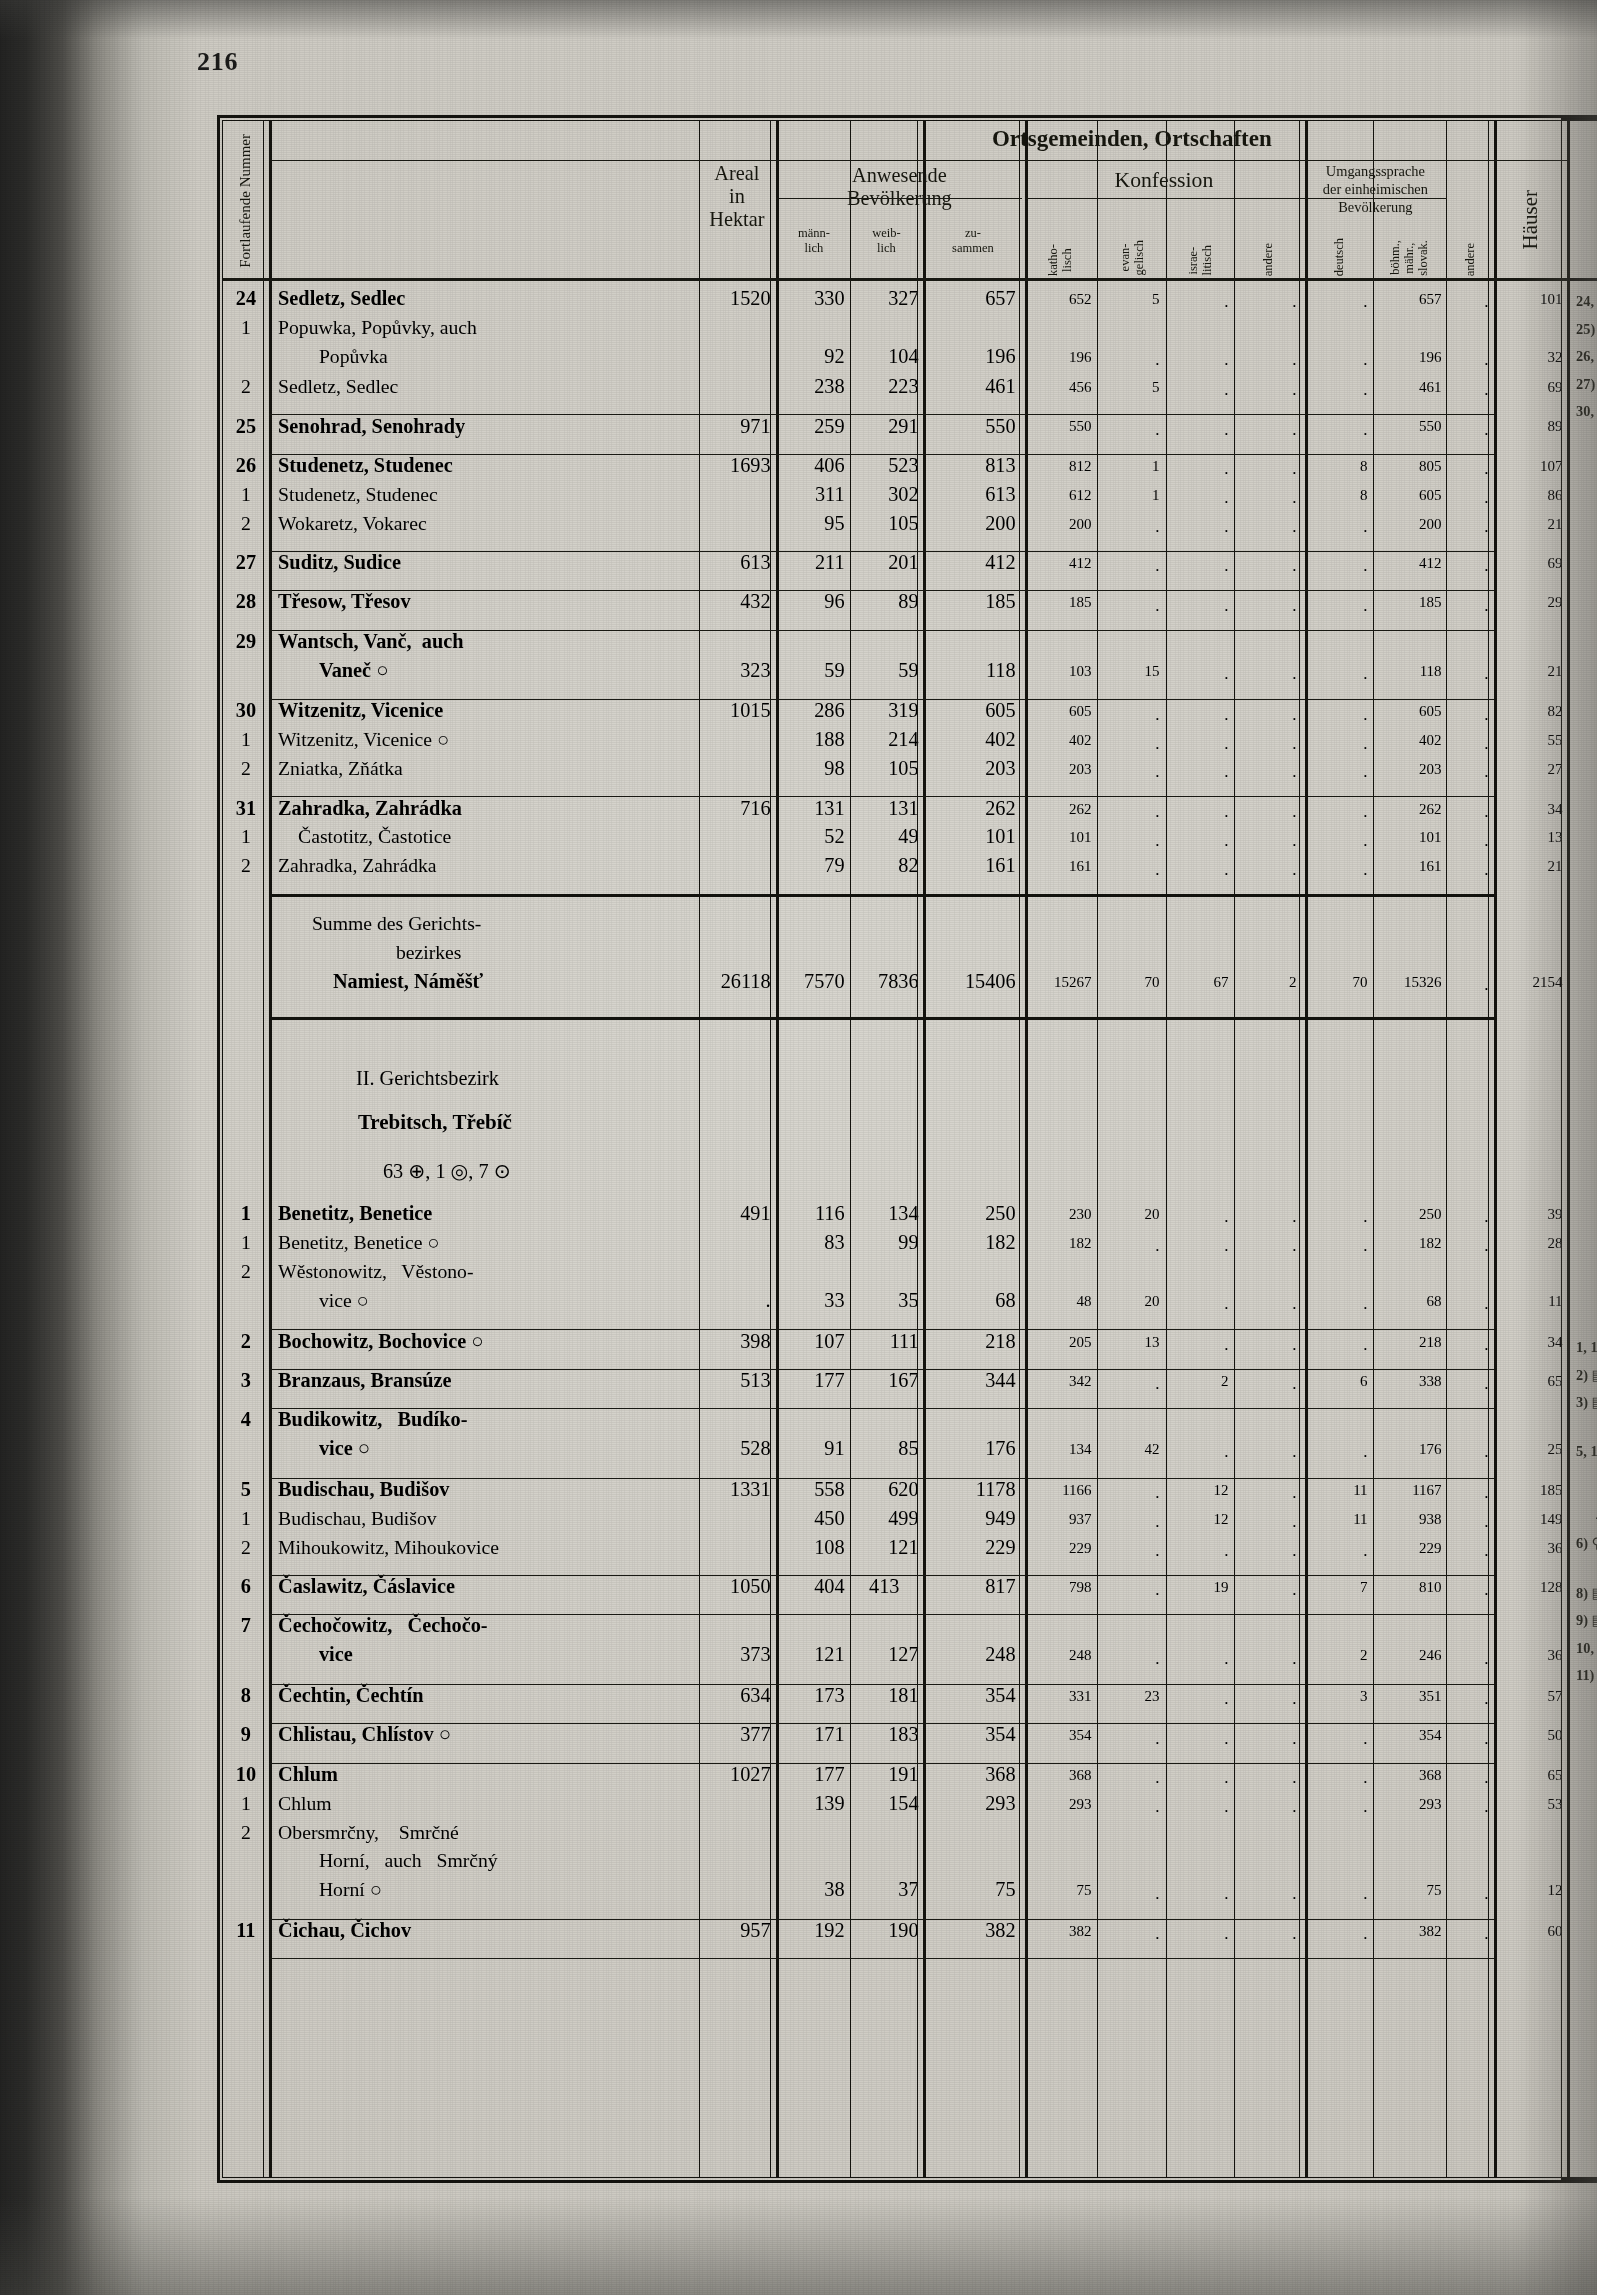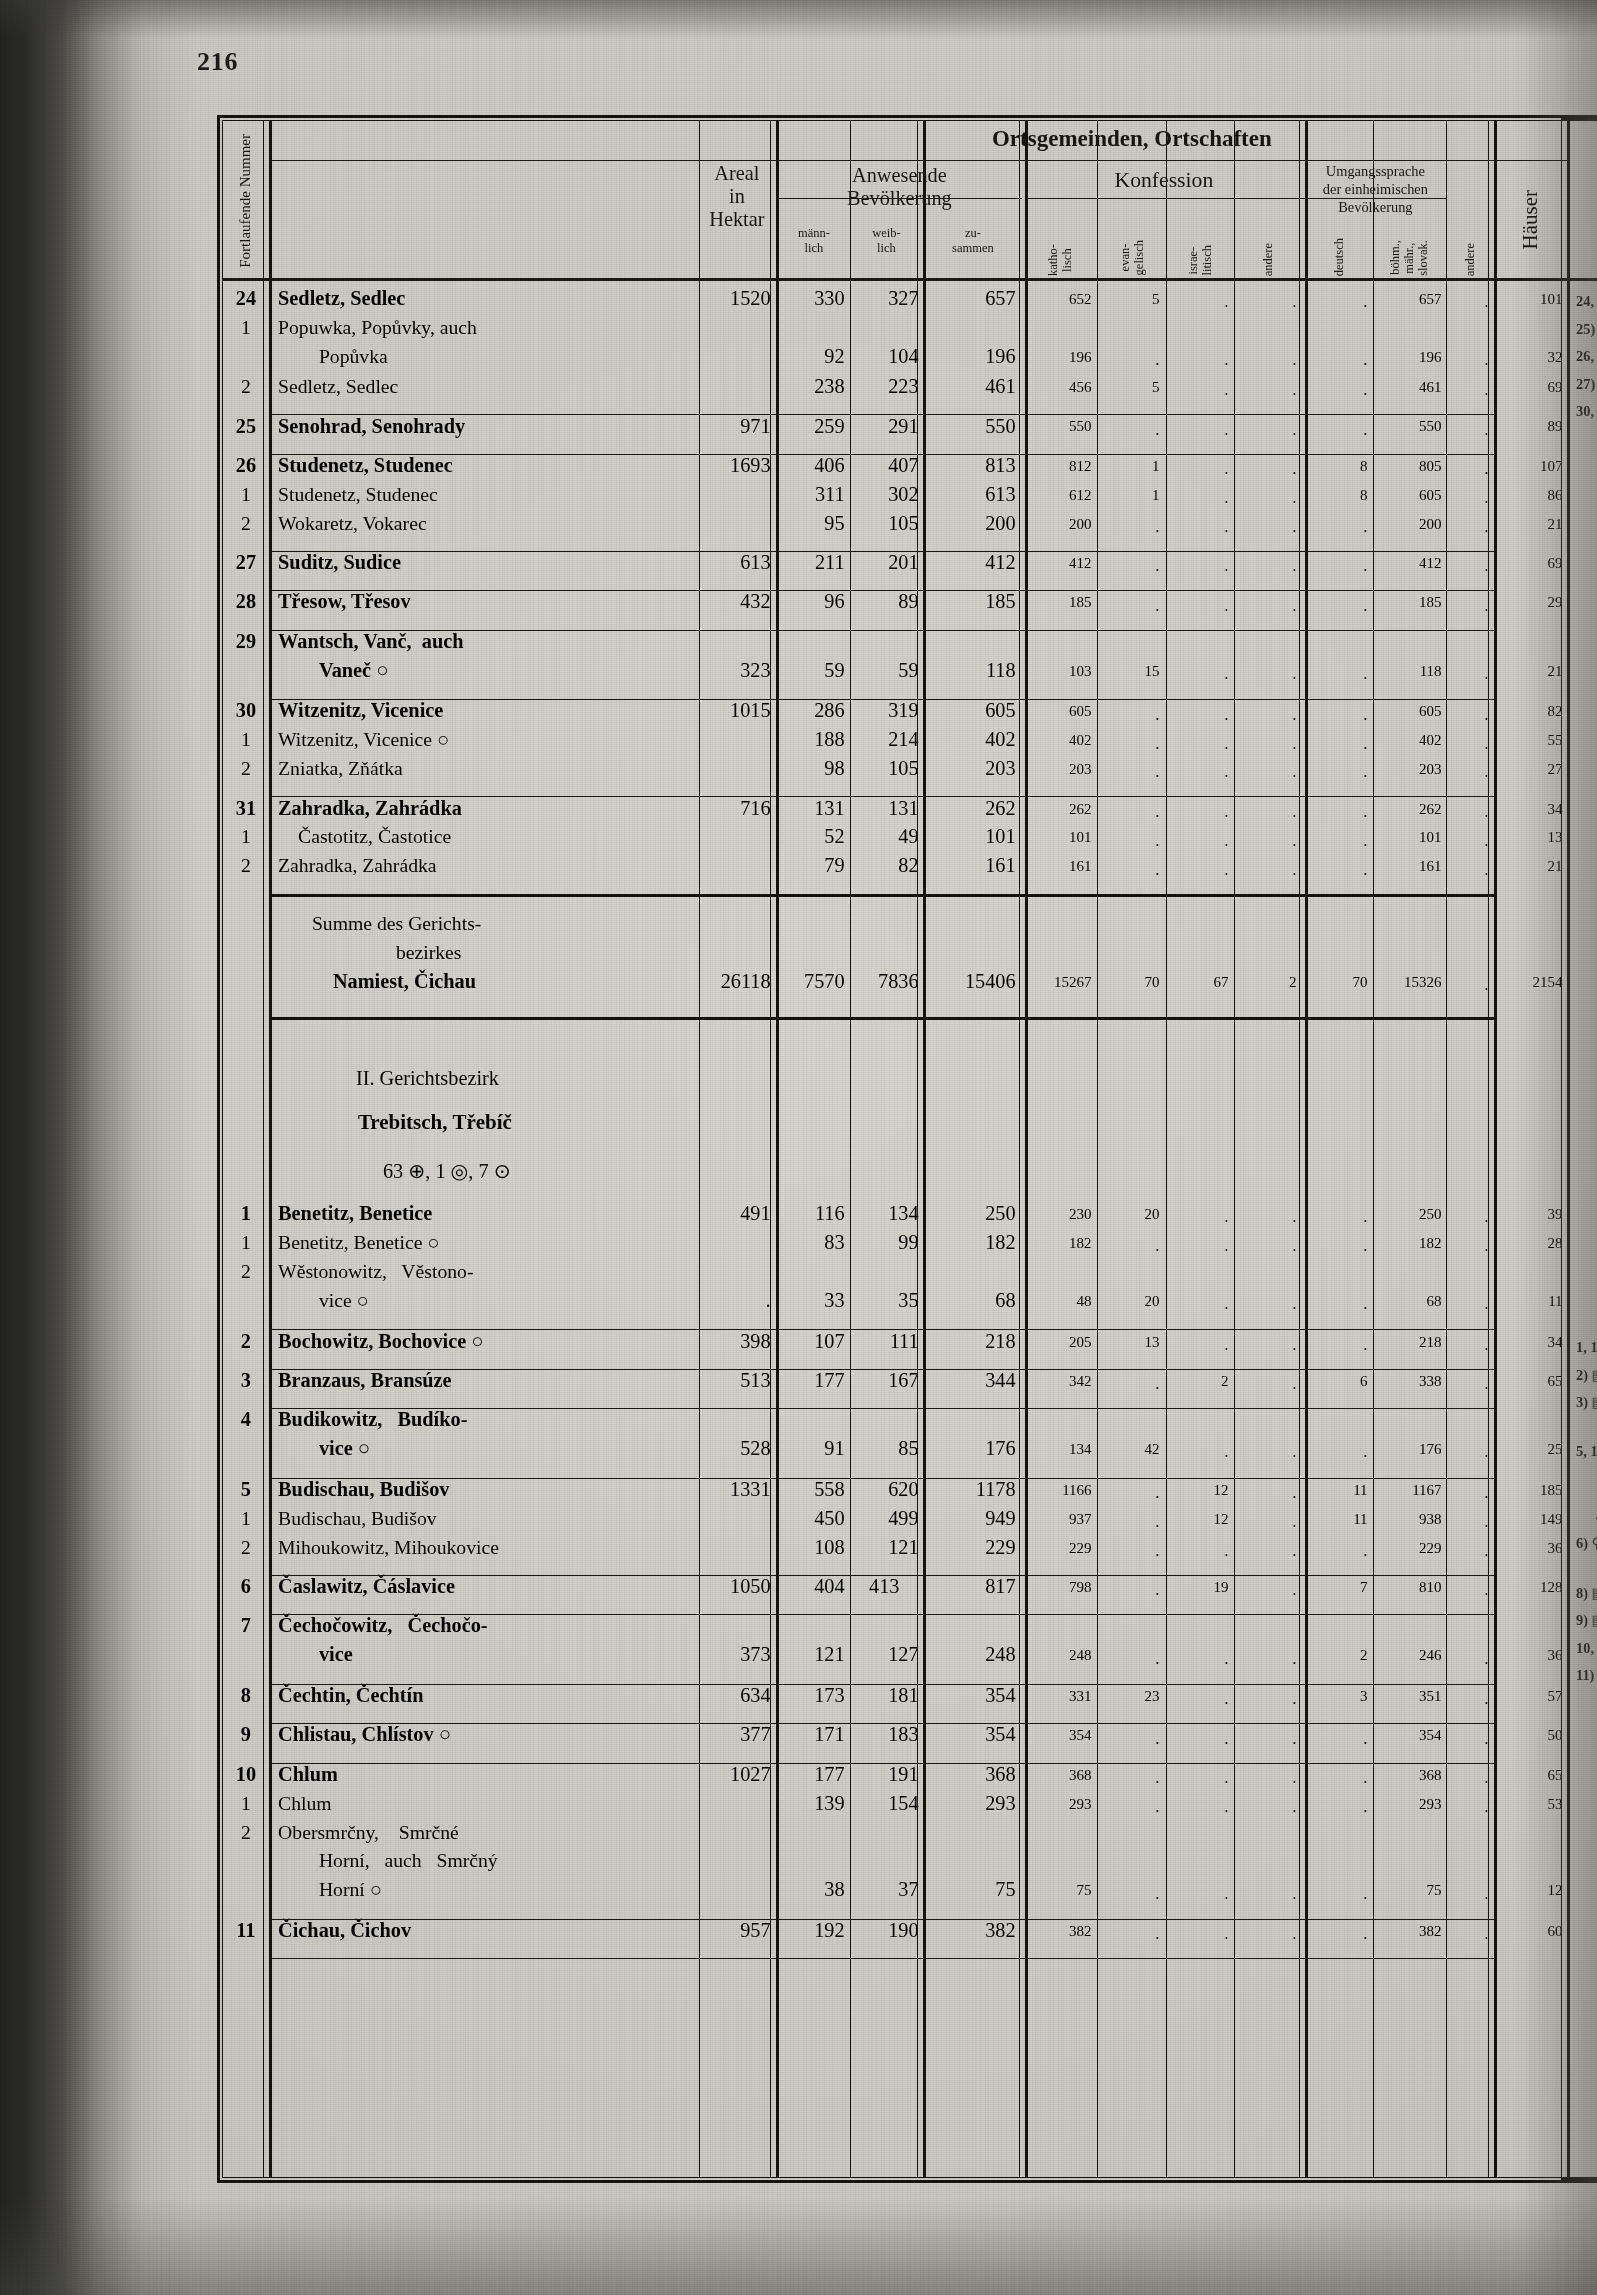--- a/index.html
+++ b/index.html
@@ -171,21 +171,21 @@
         <div style="position: absolute; top: 142px; left: 943px; width: 68px; text-align: right; font-size: 17px; font-weight: 400; padding-right: 5.3px; box-sizing: border-box; white-space: pre;">.</div>
         <div style="position: absolute; top: 142px; left: 1011px; width: 68px; text-align: right; font-size: 17px; font-weight: 400; padding-right: 5.3px; box-sizing: border-box; white-space: pre;">.</div>
         <div style="position: absolute; top: 142px; left: 1082px; width: 68px; text-align: right; font-size: 17px; font-weight: 400; padding-right: 5.3px; box-sizing: border-box; white-space: pre;">.</div>
         <div style="position: absolute; top: 140px; left: 1150px; width: 74px; text-align: right; font-size: 15px; font-weight: 400; padding-right: 5.3px; box-sizing: border-box; white-space: pre;">550</div>
         <div style="position: absolute; top: 142px; left: 1224px; width: 47px; text-align: right; font-size: 17px; font-weight: 400; padding-right: 5.3px; box-sizing: border-box; white-space: pre;">.</div>
         <div style="position: absolute; top: 140px; left: 1271px; width: 74px; text-align: right; font-size: 15px; font-weight: 400; padding-right: 5.3px; box-sizing: border-box; white-space: pre;">89</div>
         <div style="position: absolute; top: 176px; left: 46px; width: 430px; text-align: left; font-size: 20.3px; font-weight: 700; padding-left: 9.2px; box-sizing: border-box; white-space: pre;">Studenetz, Studenec</div>
         <div style="position: absolute; top: 176px; left: 0px; width: 46px; text-align: center; font-size: 20.3px; font-weight: 700; box-sizing: border-box; white-space: pre;">26</div>
         <div style="position: absolute; top: 176px; left: 476px; width: 77px; text-align: right; font-size: 20.3px; font-weight: 400; padding-right: 5.3px; box-sizing: border-box; white-space: pre;">1693</div>
         <div style="position: absolute; top: 176px; left: 553px; width: 74px; text-align: right; font-size: 20.3px; font-weight: 400; padding-right: 5.3px; box-sizing: border-box; white-space: pre;">406</div>
-        <div style="position: absolute; top: 176px; left: 627px; width: 74px; text-align: right; font-size: 20.3px; font-weight: 400; padding-right: 5.3px; box-sizing: border-box; white-space: pre;">407</div>
+        <div style="position: absolute; top: 176px; left: 627px; width: 74px; text-align: right; font-size: 20.3px; font-weight: 400; padding-right: 5.3px; box-sizing: border-box; white-space: pre;">523</div>
         <div style="position: absolute; top: 176px; left: 700px; width: 98px; text-align: right; font-size: 20.3px; font-weight: 400; padding-right: 5.3px; box-sizing: border-box; white-space: pre;">813</div>
         <div style="position: absolute; top: 180px; left: 802px; width: 72px; text-align: right; font-size: 15px; font-weight: 400; padding-right: 5.3px; box-sizing: border-box; white-space: pre;">812</div>
         <div style="position: absolute; top: 180px; left: 874px; width: 68px; text-align: right; font-size: 15px; font-weight: 400; padding-right: 5.3px; box-sizing: border-box; white-space: pre;">1</div>
         <div style="position: absolute; top: 181px; left: 943px; width: 68px; text-align: right; font-size: 17px; font-weight: 400; padding-right: 5.3px; box-sizing: border-box; white-space: pre;">.</div>
         <div style="position: absolute; top: 181px; left: 1011px; width: 68px; text-align: right; font-size: 17px; font-weight: 400; padding-right: 5.3px; box-sizing: border-box; white-space: pre;">.</div>
         <div style="position: absolute; top: 180px; left: 1082px; width: 68px; text-align: right; font-size: 15px; font-weight: 400; padding-right: 5.3px; box-sizing: border-box; white-space: pre;">8</div>
         <div style="position: absolute; top: 180px; left: 1150px; width: 74px; text-align: right; font-size: 15px; font-weight: 400; padding-right: 5.3px; box-sizing: border-box; white-space: pre;">805</div>
         <div style="position: absolute; top: 181px; left: 1224px; width: 47px; text-align: right; font-size: 17px; font-weight: 400; padding-right: 5.3px; box-sizing: border-box; white-space: pre;">.</div>
         <div style="position: absolute; top: 180px; left: 1271px; width: 74px; text-align: right; font-size: 15px; font-weight: 400; padding-right: 5.3px; box-sizing: border-box; white-space: pre;">107</div>
         <div style="position: absolute; top: 205px; left: 46px; width: 430px; text-align: left; font-size: 19.7px; font-weight: 400; padding-left: 9.2px; box-sizing: border-box; white-space: pre;">Studenetz, Studenec</div>
@@ -332,21 +332,21 @@
         <div style="position: absolute; top: 580px; left: 802px; width: 72px; text-align: right; font-size: 15px; font-weight: 400; padding-right: 5.3px; box-sizing: border-box; white-space: pre;">161</div>
         <div style="position: absolute; top: 582px; left: 874px; width: 68px; text-align: right; font-size: 17px; font-weight: 400; padding-right: 5.3px; box-sizing: border-box; white-space: pre;">.</div>
         <div style="position: absolute; top: 582px; left: 943px; width: 68px; text-align: right; font-size: 17px; font-weight: 400; padding-right: 5.3px; box-sizing: border-box; white-space: pre;">.</div>
         <div style="position: absolute; top: 582px; left: 1011px; width: 68px; text-align: right; font-size: 17px; font-weight: 400; padding-right: 5.3px; box-sizing: border-box; white-space: pre;">.</div>
         <div style="position: absolute; top: 582px; left: 1082px; width: 68px; text-align: right; font-size: 17px; font-weight: 400; padding-right: 5.3px; box-sizing: border-box; white-space: pre;">.</div>
         <div style="position: absolute; top: 580px; left: 1150px; width: 74px; text-align: right; font-size: 15px; font-weight: 400; padding-right: 5.3px; box-sizing: border-box; white-space: pre;">161</div>
         <div style="position: absolute; top: 582px; left: 1224px; width: 47px; text-align: right; font-size: 17px; font-weight: 400; padding-right: 5.3px; box-sizing: border-box; white-space: pre;">.</div>
         <div style="position: absolute; top: 580px; left: 1271px; width: 74px; text-align: right; font-size: 15px; font-weight: 400; padding-right: 5.3px; box-sizing: border-box; white-space: pre;">21</div>
         <div style="position: absolute; top: 634px; left: 46px; width: 430px; text-align: left; font-size: 19.7px; font-weight: 400; padding-left: 43px; box-sizing: border-box; white-space: pre;">Summe des Gerichts-</div>
         <div style="position: absolute; top: 663px; left: 46px; width: 430px; text-align: left; font-size: 19.7px; font-weight: 400; padding-left: 127px; box-sizing: border-box; white-space: pre;">bezirkes</div>
-        <div style="position: absolute; top: 692px; left: 46px; width: 430px; text-align: left; font-size: 20.3px; font-weight: 700; padding-left: 64px; box-sizing: border-box; white-space: pre;">Namiest, Čichau</div>
+        <div style="position: absolute; top: 692px; left: 46px; width: 430px; text-align: left; font-size: 20.3px; font-weight: 700; padding-left: 64px; box-sizing: border-box; white-space: pre;">Namiest, Náměšť</div>
         <div style="position: absolute; top: 692px; left: 476px; width: 77px; text-align: right; font-size: 20.3px; font-weight: 400; padding-right: 5.3px; box-sizing: border-box; white-space: pre;">26118</div>
         <div style="position: absolute; top: 692px; left: 553px; width: 74px; text-align: right; font-size: 20.3px; font-weight: 400; padding-right: 5.3px; box-sizing: border-box; white-space: pre;">7570</div>
         <div style="position: absolute; top: 692px; left: 627px; width: 74px; text-align: right; font-size: 20.3px; font-weight: 400; padding-right: 5.3px; box-sizing: border-box; white-space: pre;">7836</div>
         <div style="position: absolute; top: 692px; left: 700px; width: 98px; text-align: right; font-size: 20.3px; font-weight: 400; padding-right: 5.3px; box-sizing: border-box; white-space: pre;">15406</div>
         <div style="position: absolute; top: 696px; left: 802px; width: 72px; text-align: right; font-size: 15px; font-weight: 400; padding-right: 5.3px; box-sizing: border-box; white-space: pre;">15267</div>
         <div style="position: absolute; top: 696px; left: 874px; width: 68px; text-align: right; font-size: 15px; font-weight: 400; padding-right: 5.3px; box-sizing: border-box; white-space: pre;">70</div>
         <div style="position: absolute; top: 696px; left: 943px; width: 68px; text-align: right; font-size: 15px; font-weight: 400; padding-right: 5.3px; box-sizing: border-box; white-space: pre;">67</div>
         <div style="position: absolute; top: 696px; left: 1011px; width: 68px; text-align: right; font-size: 15px; font-weight: 400; padding-right: 5.3px; box-sizing: border-box; white-space: pre;">2</div>
         <div style="position: absolute; top: 696px; left: 1082px; width: 68px; text-align: right; font-size: 15px; font-weight: 400; padding-right: 5.3px; box-sizing: border-box; white-space: pre;">70</div>
         <div style="position: absolute; top: 696px; left: 1150px; width: 74px; text-align: right; font-size: 15px; font-weight: 400; padding-right: 5.3px; box-sizing: border-box; white-space: pre;">15326</div>

